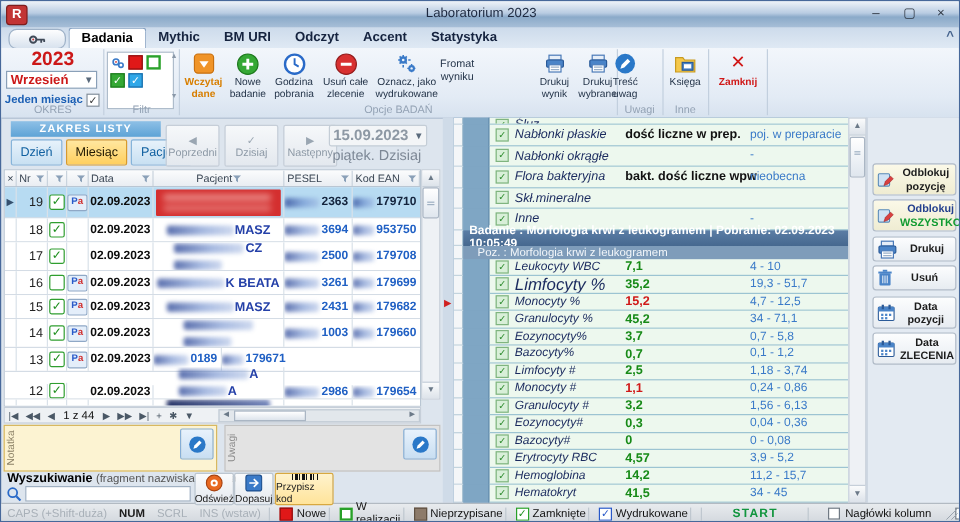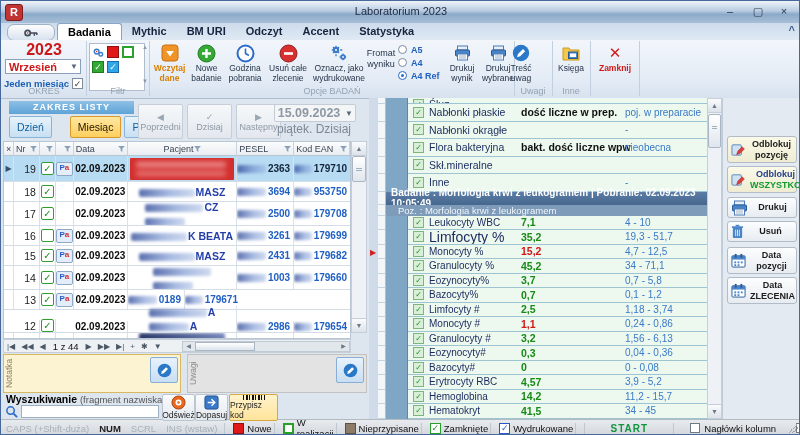--- a/index.html
+++ b/index.html
@@ -56,21 +56,21 @@
   .radio-row.sel .rdot{border-color:#2a6ac8;}
   .radio-row.sel .rdot::after{content:"";position:absolute;left:2px;top:2px;width:3px;height:3px;border-radius:50%;background:#2a6ac8;}
   .closex{font-size:15px;color:#d01818;font-weight:bold;line-height:18px;}
   .rlabel-close{color:#d01818;font-weight:bold;}
   
   .zbar{left:8px;top:100px;width:125px;height:13px;background:linear-gradient(#8ec0e6,#5ea3d6);
     color:#fff;font-weight:bold;font-size:9px;text-align:center;line-height:13px;letter-spacing:1px;}
   .zbtns{left:8px;top:115px;display:flex;gap:3px;position:absolute;}
   .zb{height:20px;padding:0 7px;line-height:20px;background:linear-gradient(#e7f2fb,#c8e0f2);
     border:1px solid #86b4da;color:#1060a0;font-size:10.5px;border-radius:2px;}
-  .zb.active{background:linear-gradient(#ffe7a0,#ffcf5e);border:1px solid #d89a2c;color:#201800;margin-left:15px;}
+  .zb.active{background:linear-gradient(#ffe7a0,#ffcf5e);border:1px solid #d89a2c;color:#201800;}
   .navbtns{left:137px;top:103px;display:flex;gap:4px;position:absolute;}
   .nb{width:43px;height:33px;background:linear-gradient(#f6f8fa,#e3e8ee);border:1px solid #c6ced8;border-radius:2px;
     display:flex;flex-direction:column;align-items:center;justify-content:center;color:#8d99a6;font-size:9px;}
   .nb .ni{font-size:9px;line-height:10px;color:#9aa6b2;}
   .datebox{left:273px;top:103px;width:80px;height:16px;border:1px solid #c4cdd6;background:#f3f5f7;border-radius:2px;
     display:flex;align-items:center;}
   .datebox .dt{flex:1;text-align:center;color:#8d98a4;font-weight:bold;font-size:12.5px;}
   .datecap{left:268px;top:121px;width:90px;text-align:center;color:#7d8896;font-size:12px;}
   
   .tbl{left:2px;top:140px;width:348px;height:198px;background:#fff;border:1px solid #b9c6d3;box-sizing:border-box;overflow:hidden;}
@@ -139,21 +139,21 @@
   .barcode{width:22px;height:10px;background:repeating-linear-gradient(90deg,#111 0 1px,transparent 1px 3px,#111 3px 5px,transparent 5px 6px);}
   
   .results{left:377px;top:97px;width:329px;height:321px;overflow:hidden;background:#7fa6c4;}
   .rrow{display:flex;box-sizing:border-box;}
   .rmini{width:8px;background:#f4f6f8;border-right:1px solid #a9c2d2;border-bottom:1px solid #c3d4de;box-sizing:border-box;}
   .rind{width:22px;background:#7fa6c4;border-right:1px solid #5d87a8;box-sizing:border-box;}
   .rbody{flex:1;background:#edf8ee;border-bottom:1px solid #9cc4d2;display:flex;align-items:center;
     padding-left:5px;box-sizing:border-box;overflow:hidden;}
   .rchk{width:11px;height:11px;background:#d8efd8;border:1px solid #7fb47f;color:#2e8b2e;font-size:8px;
     line-height:10px;text-align:center;font-weight:bold;box-sizing:border-box;margin-right:5px;flex:none;}
-  .rname{width:92px;flex:none;color:#1a2a5e;font-size:10.5px;white-space:nowrap;overflow:hidden;}
+  .rname{width:92px;flex:none;color:#1a2a5e;font-size:10.5px;white-space:nowrap;overflow:hidden;font-style:italic;}
   .rval{width:104px;flex:none;font-weight:bold;font-size:10.5px;color:#111;white-space:nowrap;}
   .rval.ok{color:#178a17;}
   .rval.high{color:#d01818;}
   .rrange{flex:1;color:#3a7ac8;font-size:10px;white-space:nowrap;}
   .bhdr{background:linear-gradient(#5b7da5,#46688f);color:#fff;font-weight:bold;font-size:10px;
     display:flex;align-items:center;padding-left:5px;box-sizing:border-box;}
   .phdr{background:#7e9cba;color:#f2f6fa;font-size:9.5px;display:flex;align-items:center;padding-left:12px;box-sizing:border-box;}
   .rsb{left:706px;top:97px;width:15px;height:321px;background:#eef1f5;border:1px solid #c6cfd9;box-sizing:border-box;}
   .rsb .sbthumb{top:15px;height:34px;width:13px;}
   
@@ -255,34 +255,20 @@
         <span>▼</span>
       </div>
     <div class="grp-label" style="left:86px;width:62px;">Filtr</div>
     <div class="abs gsep" style="left:148px;"></div>
 
     <div id="ribbon-buttons"></div>
     <div class="abs fmt">
       <div>Fromat</div>
       <div>wyniku</div>
     </div>
-    <div class="abs radios" id="format-radios">
-        <div class="radio-row">
-          <span class="rdot"></span>
-          <span>A5</span>
-        </div>
-        <div class="radio-row">
-          <span class="rdot"></span>
-          <span>A4</span>
-        </div>
-        <div class="radio-row sel">
-          <span class="rdot"></span>
-          <span>A4 Ref</span>
-        </div>
-      </div>
     <div id="print-buttons"></div>
     <div class="grp-label" style="left:150px;width:362px;">Opcje BADAŃ</div>
     <div class="abs gsep" style="left:513px;"></div>
 
     <div class="rbtn" style="left:504px;width:32px;">
       <span class="ric ico">
           <svg width="18" height="18" viewBox="0 0 18 18">
             <circle cx="9" cy="9" r="8.2" fill="#2a78c8"></circle>
             <path d="M5 13.2l1-3.2 5-5 2.2 2.2-5 5z" fill="#fff"></path>
           </svg>

